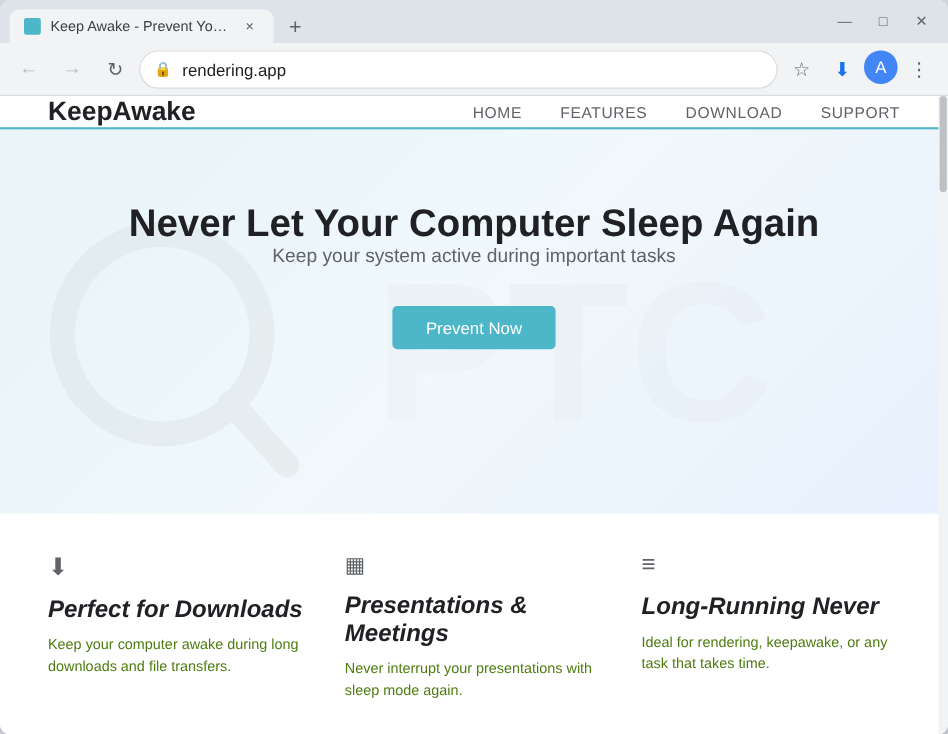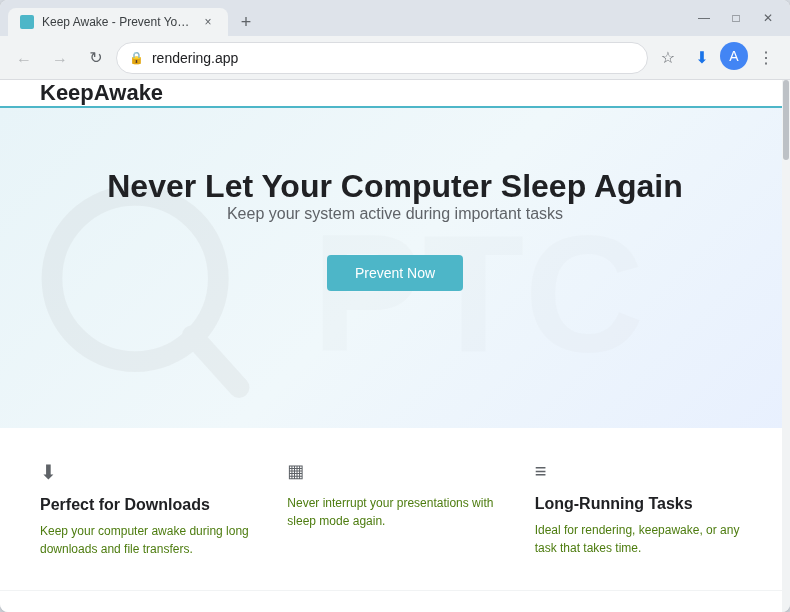--- a/index.html
+++ b/index.html
@@ -47,21 +47,21 @@
     .hero-content { position: relative; z-index: 1; }
     .hero-title { font-size: 32px; font-weight: 600; color: #202124; }
     .hero-subtitle { font-size: 16px; color: #5f6368; margin-bottom: 32px; }
     .download-btn { background: #4db6c8; color: #fff; border: none; padding: 10px 28px; border-radius: 4px; font-size: 14px; cursor: pointer; font-weight: 500; }
 
     
     .features { padding: 32px 40px; background: #fff; }
     .features-grid { display: grid; grid-template-columns: repeat(3, 1fr); gap: 32px; }
     .feature-item { display: flex; flex-direction: column; gap: 8px; }
     .feature-icon { font-size: 20px; color: #5f6368; margin-bottom: 4px; }
-    .feature-title { font-size: 16px; font-weight: 600; color: #202124; }
+    .feature-title { font-size: 20px; font-weight: 600; color: #202124; font-style: italic; }
     .feature-desc { font-size: 12px; color: #4d7c0f; line-height: 1.5; }
 
     
     .features-bottom { padding: 20px 40px 8px; background: #fff; border-top: 1px solid #f1f3f4; }
   </style>
 </head>
 <body>
 
 <div class="browser-window">
 
@@ -108,20 +108,26 @@
       <div class="nav-action-btn">
         <span>⋮</span>
       </div>
     </div>
   </div>
 
   <div class="page-content">
 
     <div class="site-header">
       <div class="site-logo">KeepAwake</div>
+      <nav class="site-nav">
+        <span class="site-nav-item">HOME</span>
+        <span class="site-nav-item">FEATURES</span>
+        <span class="site-nav-item">DOWNLOAD</span>
+        <span class="site-nav-item">SUPPORT</span>
+      </nav>
     </div>
 
     <div class="hero">
 
       <svg style="position:absolute;top:0;left:0;width:100%;height:100%;opacity:0.12;pointer-events:none;" viewBox="0 0 760 300">
 
         <circle cx="130" cy="160" r="80" stroke="#aaa" stroke-width="20" fill="none"></circle>
         <line x1="185" y1="215" x2="230" y2="265" stroke="#aaa" stroke-width="20" stroke-linecap="round"></line>
 
         <text x="300" y="230" font-size="160" font-weight="900" fill="#bbb" font-family="Arial" opacity="0.5">PTC</text>
@@ -137,26 +143,27 @@
       <div class="features-grid">
 
         <div class="feature-item">
           <div class="feature-icon">⬇</div>
           <div class="feature-title">Perfect for Downloads</div>
           <div class="feature-desc">Keep your computer awake during long downloads and file transfers.</div>
         </div>
 
         <div class="feature-item">
           <div class="feature-icon" style="font-size:18px;">▦</div>
+          <div class="feature-title">Presentations &amp; Meetings</div>
           <div class="feature-desc">Never interrupt your presentations with sleep mode again.</div>
         </div>
 
         <div class="feature-item">
           <div class="feature-icon" style="font-size:20px;">≡</div>
-          <div class="feature-title">Long-Running Tasks</div>
+          <div class="feature-title">Long-Running Never</div>
           <div class="feature-desc">Ideal for rendering, keepawake, or any task that takes time.</div>
         </div>
 
       </div>
     </div>
 
     <div class="features-bottom">
       <div class="features-grid">
 
         <div class="feature-item">

